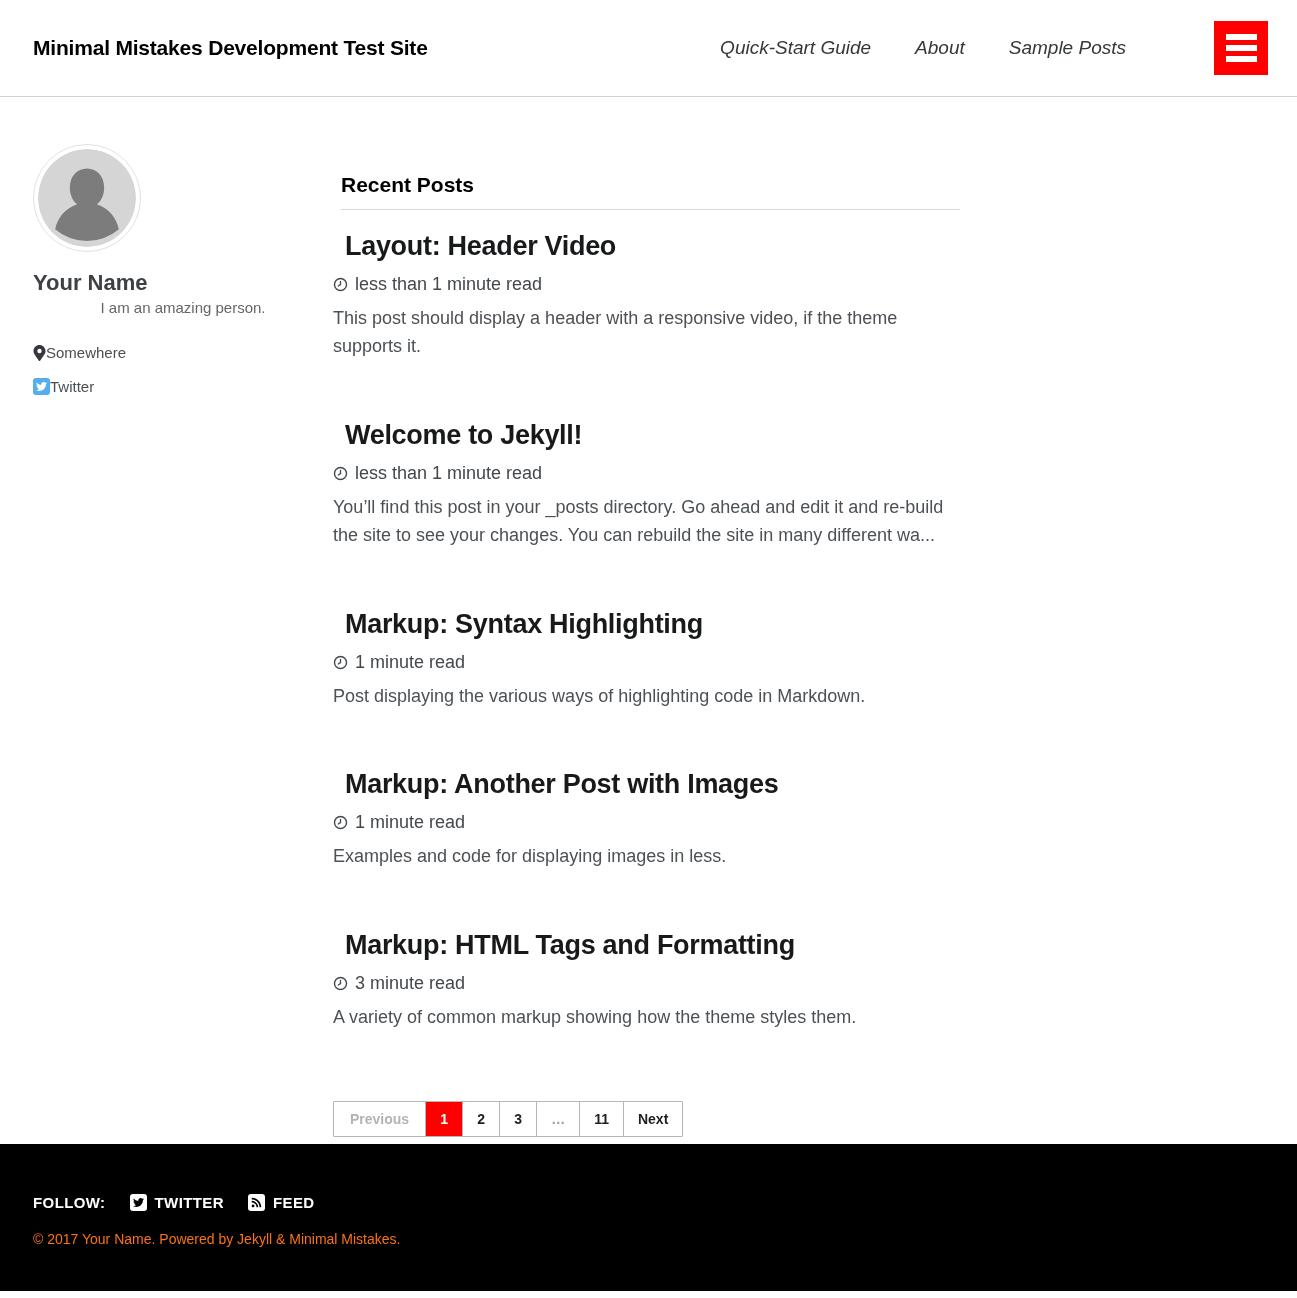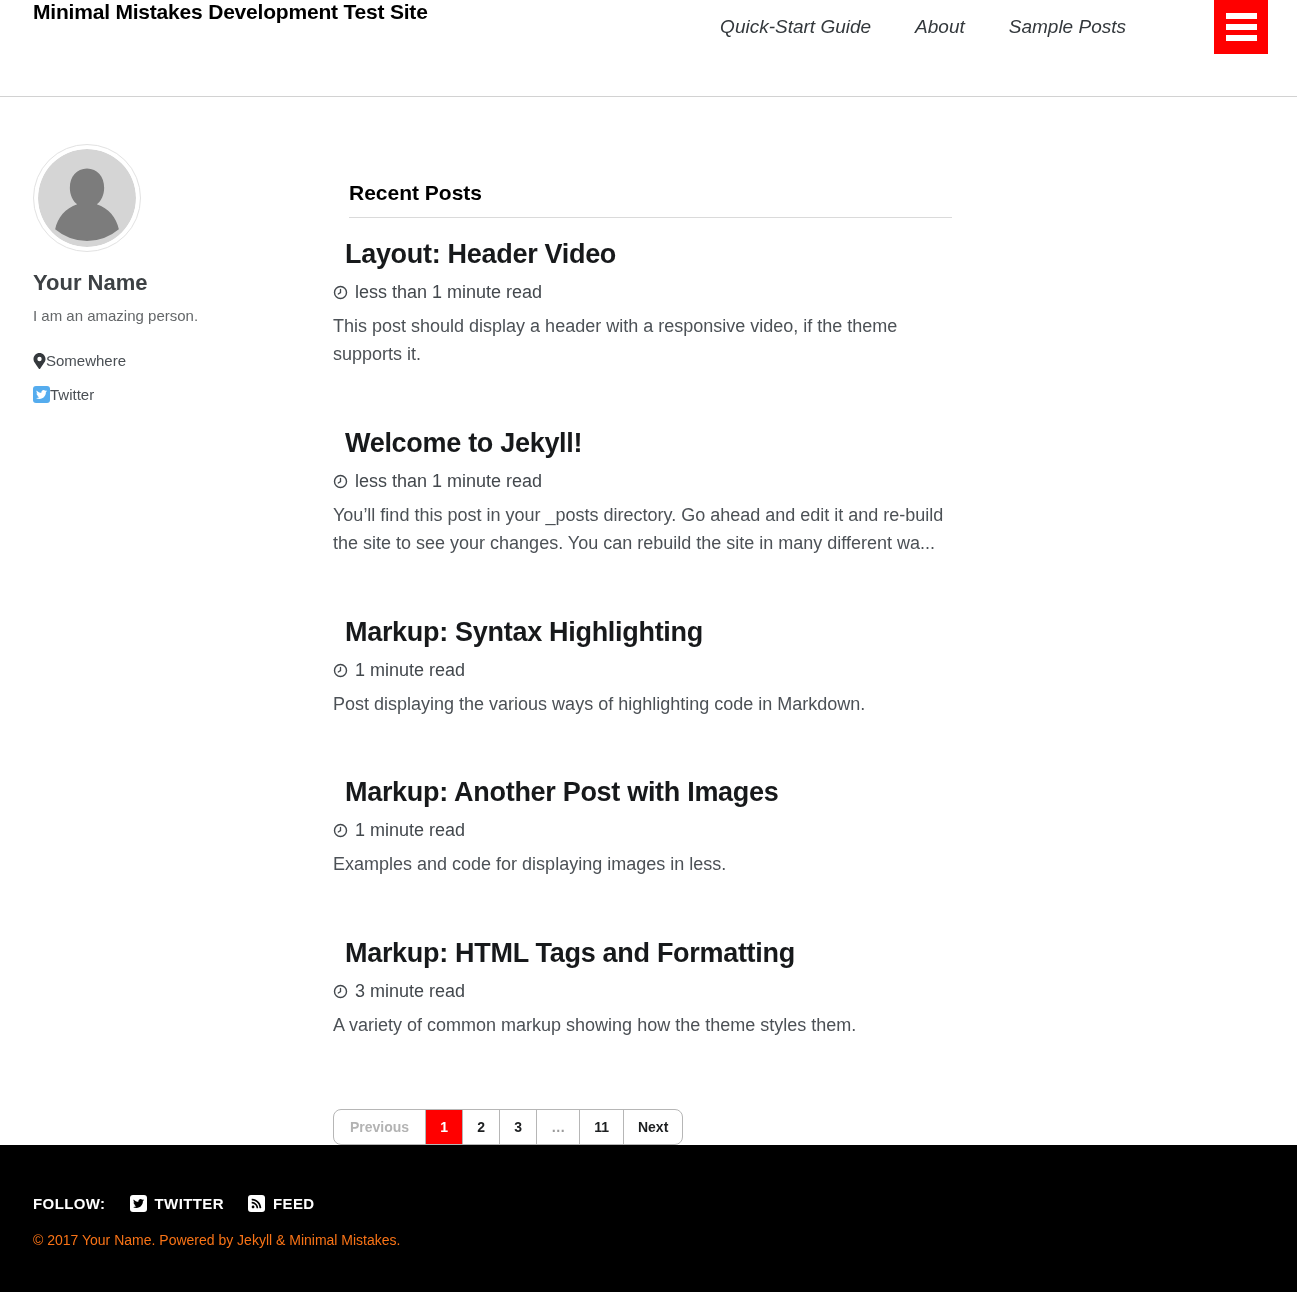--- a/index.html
+++ b/index.html
@@ -12,21 +12,21 @@
     color: #3d4144;
     -webkit-font-smoothing: antialiased;
   }
   a { text-decoration: none; color: inherit; cursor: pointer; }
 
   
   .masthead {
     height: 97px;
     border-bottom: 1px solid #d2d2d2;
     display: flex;
-    align-items: flex-start;
+    align-items: center;
     padding: 0 29px 0 33px;
     background: #fff;
   }
   .site-title {
     font-size: 21px;
     font-weight: 700;
     color: #000;
     letter-spacing: -0.2px;
   }
   .primary-nav {
@@ -69,40 +69,40 @@
     border-radius: 50%;
     overflow: hidden;
   }
   .avatar svg { display: block; width: 100%; height: 100%; }
   .author-name {
     margin: 18px 0 0;
     font-size: 22px;
     font-weight: 700;
     color: #3d4144;
   }
-  .author-bio { margin: 11px 0 0; font-size: 15px; color: #646769; }
+  .author-bio { margin: 3px 0 0; font-size: 15px; color: #646769; text-align: center; }
   .author-links { list-style: none; margin: 28px 0 0; padding: 0; }
   .author-links li {
     display: flex; align-items: center; 
     margin-bottom: 17px;
     font-size: 15px; color: #4a4f54;
   }
   .pin-icon svg { width: 13px; height: 16px; display: block; }
   .tw-badge {
     width: 17px; height: 17px;
     background: var(--twitter-blue, #55acee);
     border-radius: 3px;
     display: inline-flex; align-items: center; justify-content: center;
   }
   .tw-badge svg { width: 11px; height: 11px; }
 
   
   .content { width: 635px; flex: none; padding-top: 68px; }
   .archive-title {
-    margin: 16px;
+    margin: 8px;
     font-size: 21px;
     font-weight: 700;
     color: #000;
     padding-bottom: 12px;
     border-bottom: 1px solid #dadada;
   }
   .post { margin-top: 21px; margin-bottom: 59px; }
   .post-title {
     margin: 12px;
     font-size: 27px;
@@ -123,21 +123,21 @@
     font-size: 18px;
     line-height: 1.55;
     color: #4c5156;
     max-width: 630px;
   }
 
   
   .pagination {
     display: inline-flex;
     border: 1px solid #b6b6b6;
-    border-radius: 8px;
+    border-radius: 1px;
     overflow: hidden;
     margin-top: 10px;
     background: #fff;
   }
   .page-item {
     padding: 9px 14px;
     font-size: 14px;
     font-weight: 700;
     color: #1d1f21;
     text-align: center;

